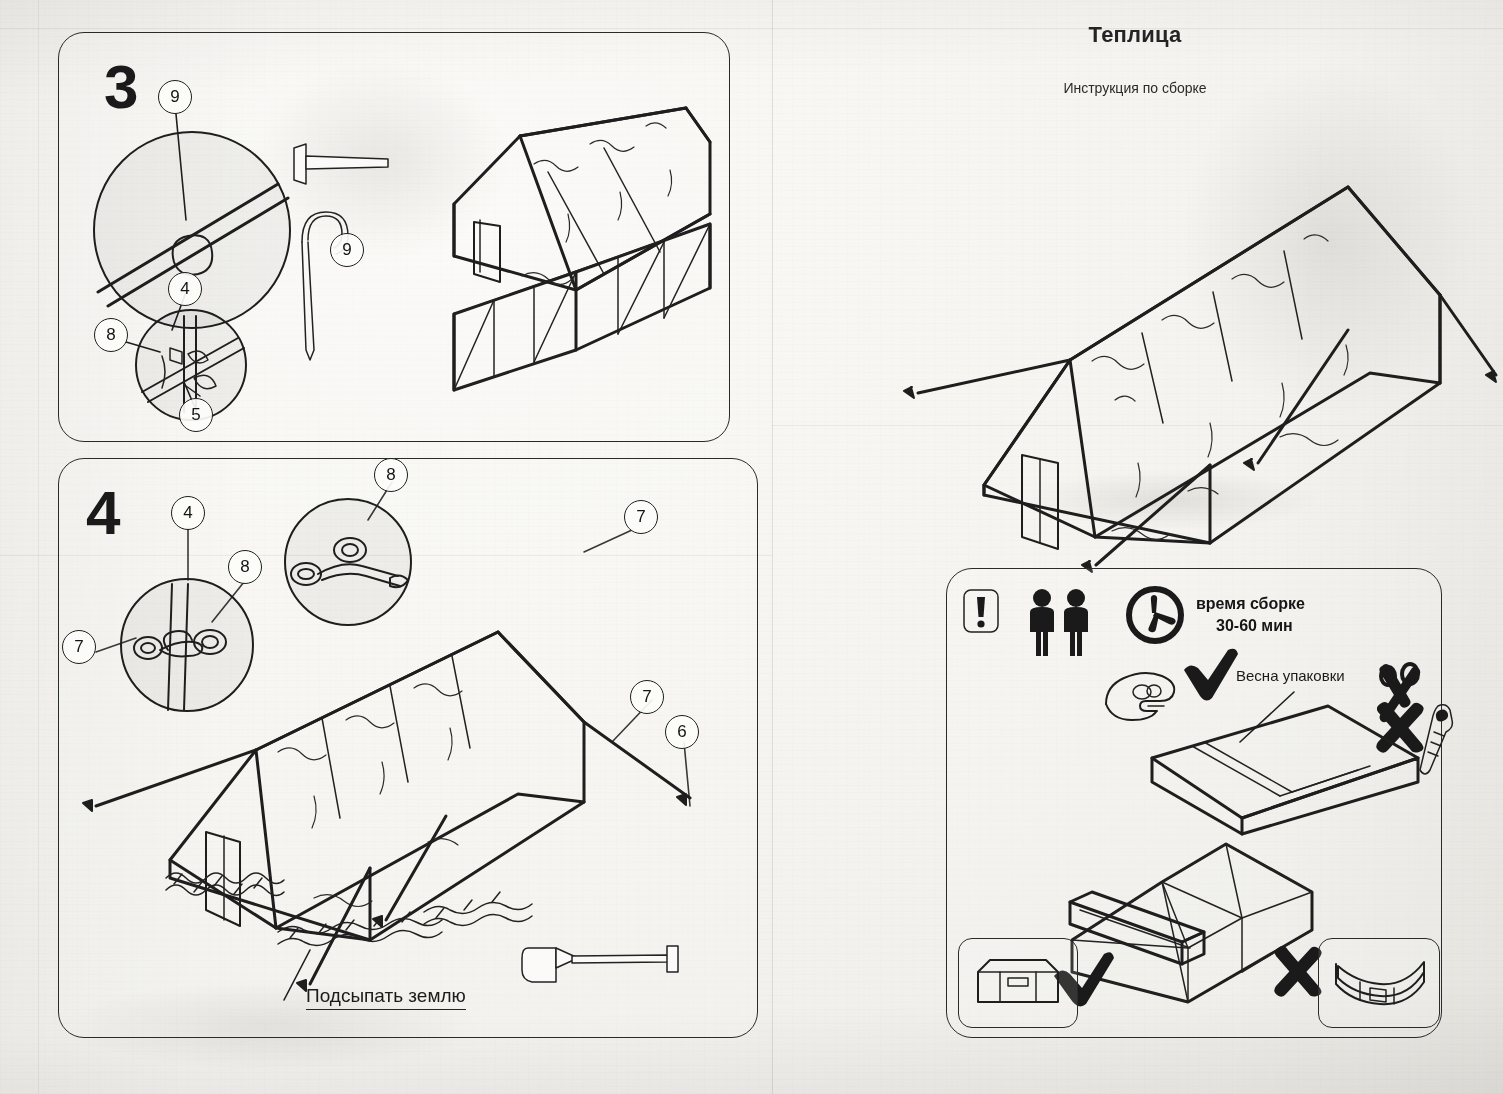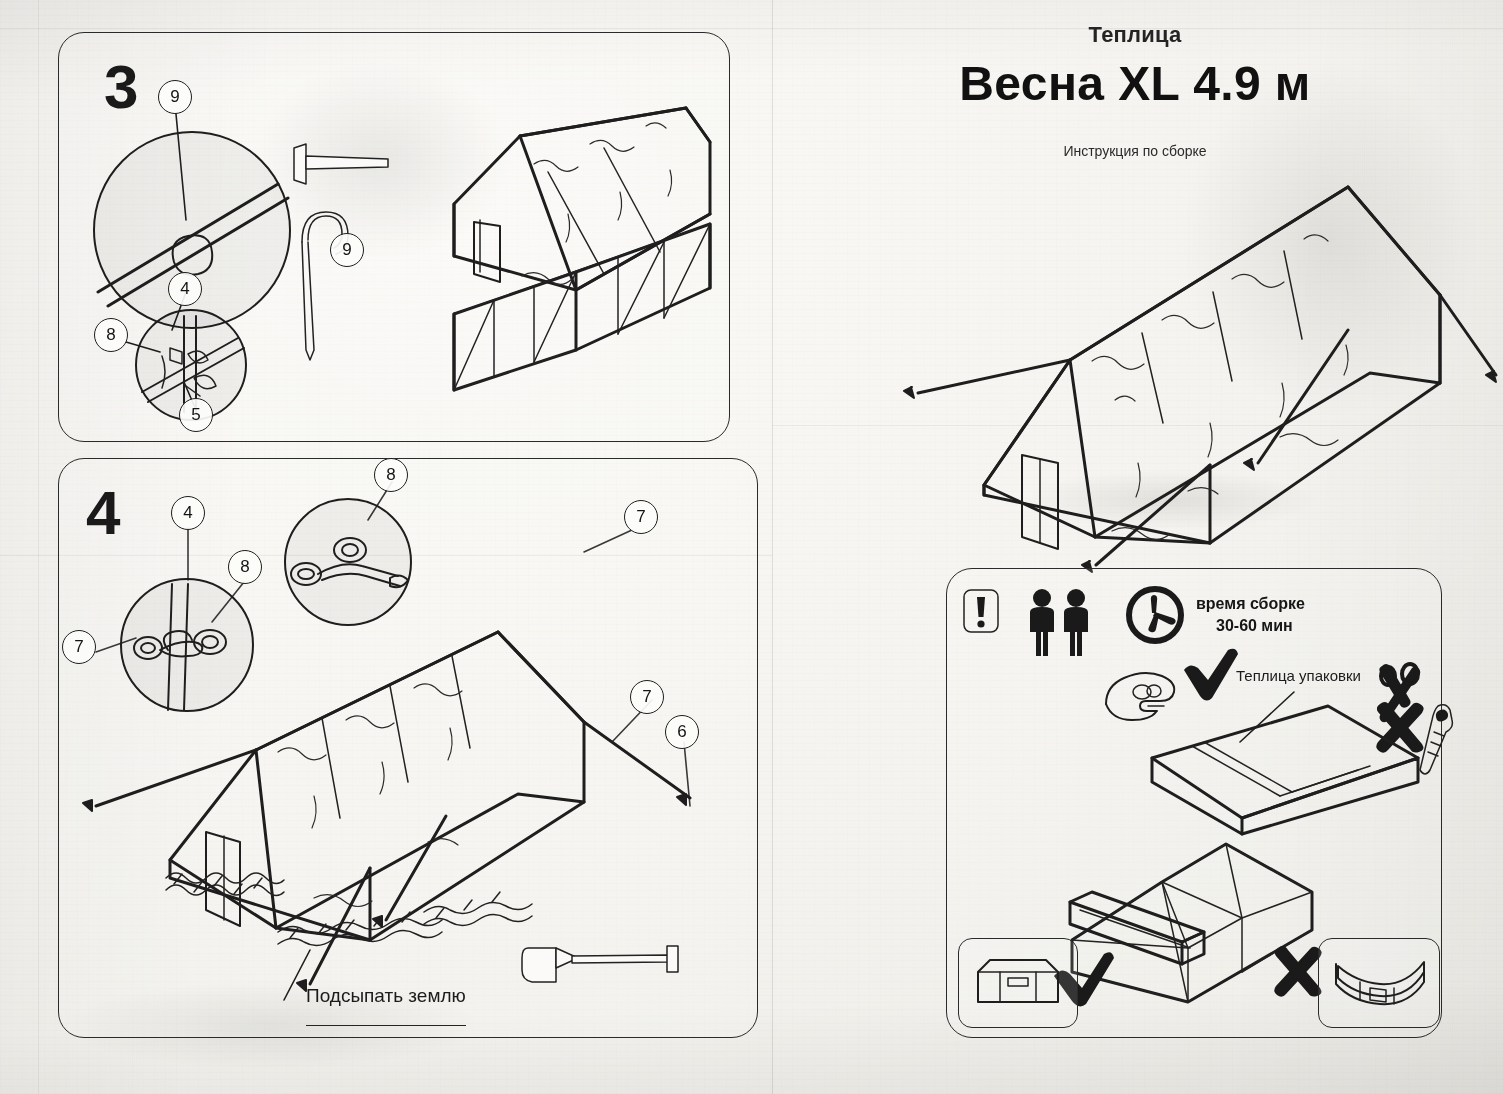--- a/index.html
+++ b/index.html
@@ -50,21 +50,21 @@
     box-sizing:border-box;
   }
   .titleblock{position:absolute;text-align:center;}
   .t-small{font-size:22px;font-weight:bold;letter-spacing:.2px;color:#242424;}
   .t-big{font-size:48px;font-weight:bold;letter-spacing:.4px;color:#111;margin-top:8px;}
   .t-sub{font-size:14px;font-weight:normal;color:#2a2a2a;margin-top:32px;}
 
   .cap{
     position:absolute;font-size:19px;color:#1b1b1b;white-space:nowrap;
   }
-  .cap.underline{border-bottom:1.6px solid #242424;padding-bottom:18px;}
+  .cap.underline{border-bottom:1.6px solid #242424;padding-bottom:2px;}
   .cap.small{font-size:15px;}
   .infotext{position:absolute;font-size:16px;font-weight:bold;line-height:1.32;color:#161616;white-space:pre-line;}
 
   svg{display:block;position:absolute;overflow:visible;}
   .ln{fill:none;stroke:#1e1e1e;stroke-width:2;stroke-linecap:round;stroke-linejoin:round;}
   .ln-t{fill:none;stroke:#222;stroke-width:1.5;stroke-linecap:round;stroke-linejoin:round;}
   .ln-w{fill:none;stroke:#1e1e1e;stroke-width:3;stroke-linecap:round;stroke-linejoin:round;}
   .ln-thin{fill:none;stroke:#2b2b2b;stroke-width:1.2;stroke-linecap:round;}
   .fillw-t{fill:#fbfaf8;stroke:#222;stroke-width:1.5;stroke-linejoin:round;}
   .solid{fill:#1a1a1a;}
@@ -81,21 +81,20 @@
   <div class="crease h soft" style="left:0;top:28px;width:1503px;"></div>
   <div class="crease h soft" style="left:0;top:555px;width:772px;"></div>
   <div class="crease v soft" style="left:38px;top:0;height:1094px;"></div>
   <div class="smudge" style="left:1020px;top:470px;width:300px;height:60px;"></div>
   <div class="smudge" style="left:250px;top:60px;width:260px;height:200px;"></div>
   <div class="smudge" style="left:1180px;top:60px;width:300px;height:360px;"></div>
   <div class="smudge" style="left:60px;top:980px;width:420px;height:90px;"></div>
 
   <div class="titleblock" style="left:905px;top:22px;width:460px;">
     <div class="t-small">Теплица</div>
-    <div class="t-big">Весна XL 4.9 м</div>
     <div class="t-sub">Инструкция по сборке</div>
   </div>
 
   <svg style="left:880px;top:165px;" width="620" height="400" viewBox="0 0 620 400">
 
     <path class="ln-w" d="M104 320 L190 195 L468 22 L560 130 L560 218 L330 378 L104 330 Z"></path>
 
     <path class="ln-w" d="M190 195 L468 22"></path>
 
     <path class="ln-w" d="M104 320 L104 330"></path>
@@ -364,21 +363,21 @@
     <path class="ln" d="M8 44 q0 -18 18 -26 q20 -9 38 -2 q14 6 12 16 q-2 9 -14 9 l-14 0 q-6 0 -6 5 q0 5 7 5 l10 0"></path>
     <path class="ln" d="M8 44 q6 16 26 16 q18 0 24 -8"></path>
     <ellipse class="ln-t" cx="44" cy="32" rx="9" ry="7"></ellipse>
     <ellipse class="ln-t" cx="56" cy="31" rx="7" ry="6"></ellipse>
     <path class="ln-t" d="M50 46 l16 0"></path>
   </svg>
   <svg style="left:1180px;top:648px;" width="62" height="56" viewBox="0 0 62 56">
     <path class="solid" d="M4 22 q6 -8 14 -2 l10 12 L48 2 q8 -4 10 4 L32 50 q-6 6 -12 -2 Z"></path>
   </svg>
 
-  <div class="cap small" style="left:1236px;top:667px;">Теплица упаковки</div>
+  <div class="cap small" style="left:1236px;top:667px;">Весна упаковки</div>
   <svg style="left:1236px;top:690px;" width="70" height="60" viewBox="0 0 70 60">
     <path class="leader" d="M58 2 L4 52"></path>
   </svg>
 
   <svg style="left:1372px;top:658px;" width="56" height="72" viewBox="0 0 56 72">
     <g class="solid">
       <path d="M10 8 q4 -4 8 0 l20 34 q2 4 -3 7 q-5 2 -7 -2 L8 14 q-2 -4 2 -6 Z"></path>
       <path d="M40 10 q4 -3 7 1 q3 4 -1 7 L16 62 q-3 4 -7 1 q-3 -4 0 -7 Z"></path>
       <ellipse cx="38" cy="16" rx="8" ry="10" fill="none" stroke="#1a1a1a" stroke-width="4"></ellipse>
       <ellipse cx="16" cy="18" rx="7" ry="9" fill="none" stroke="#1a1a1a" stroke-width="4"></ellipse>

